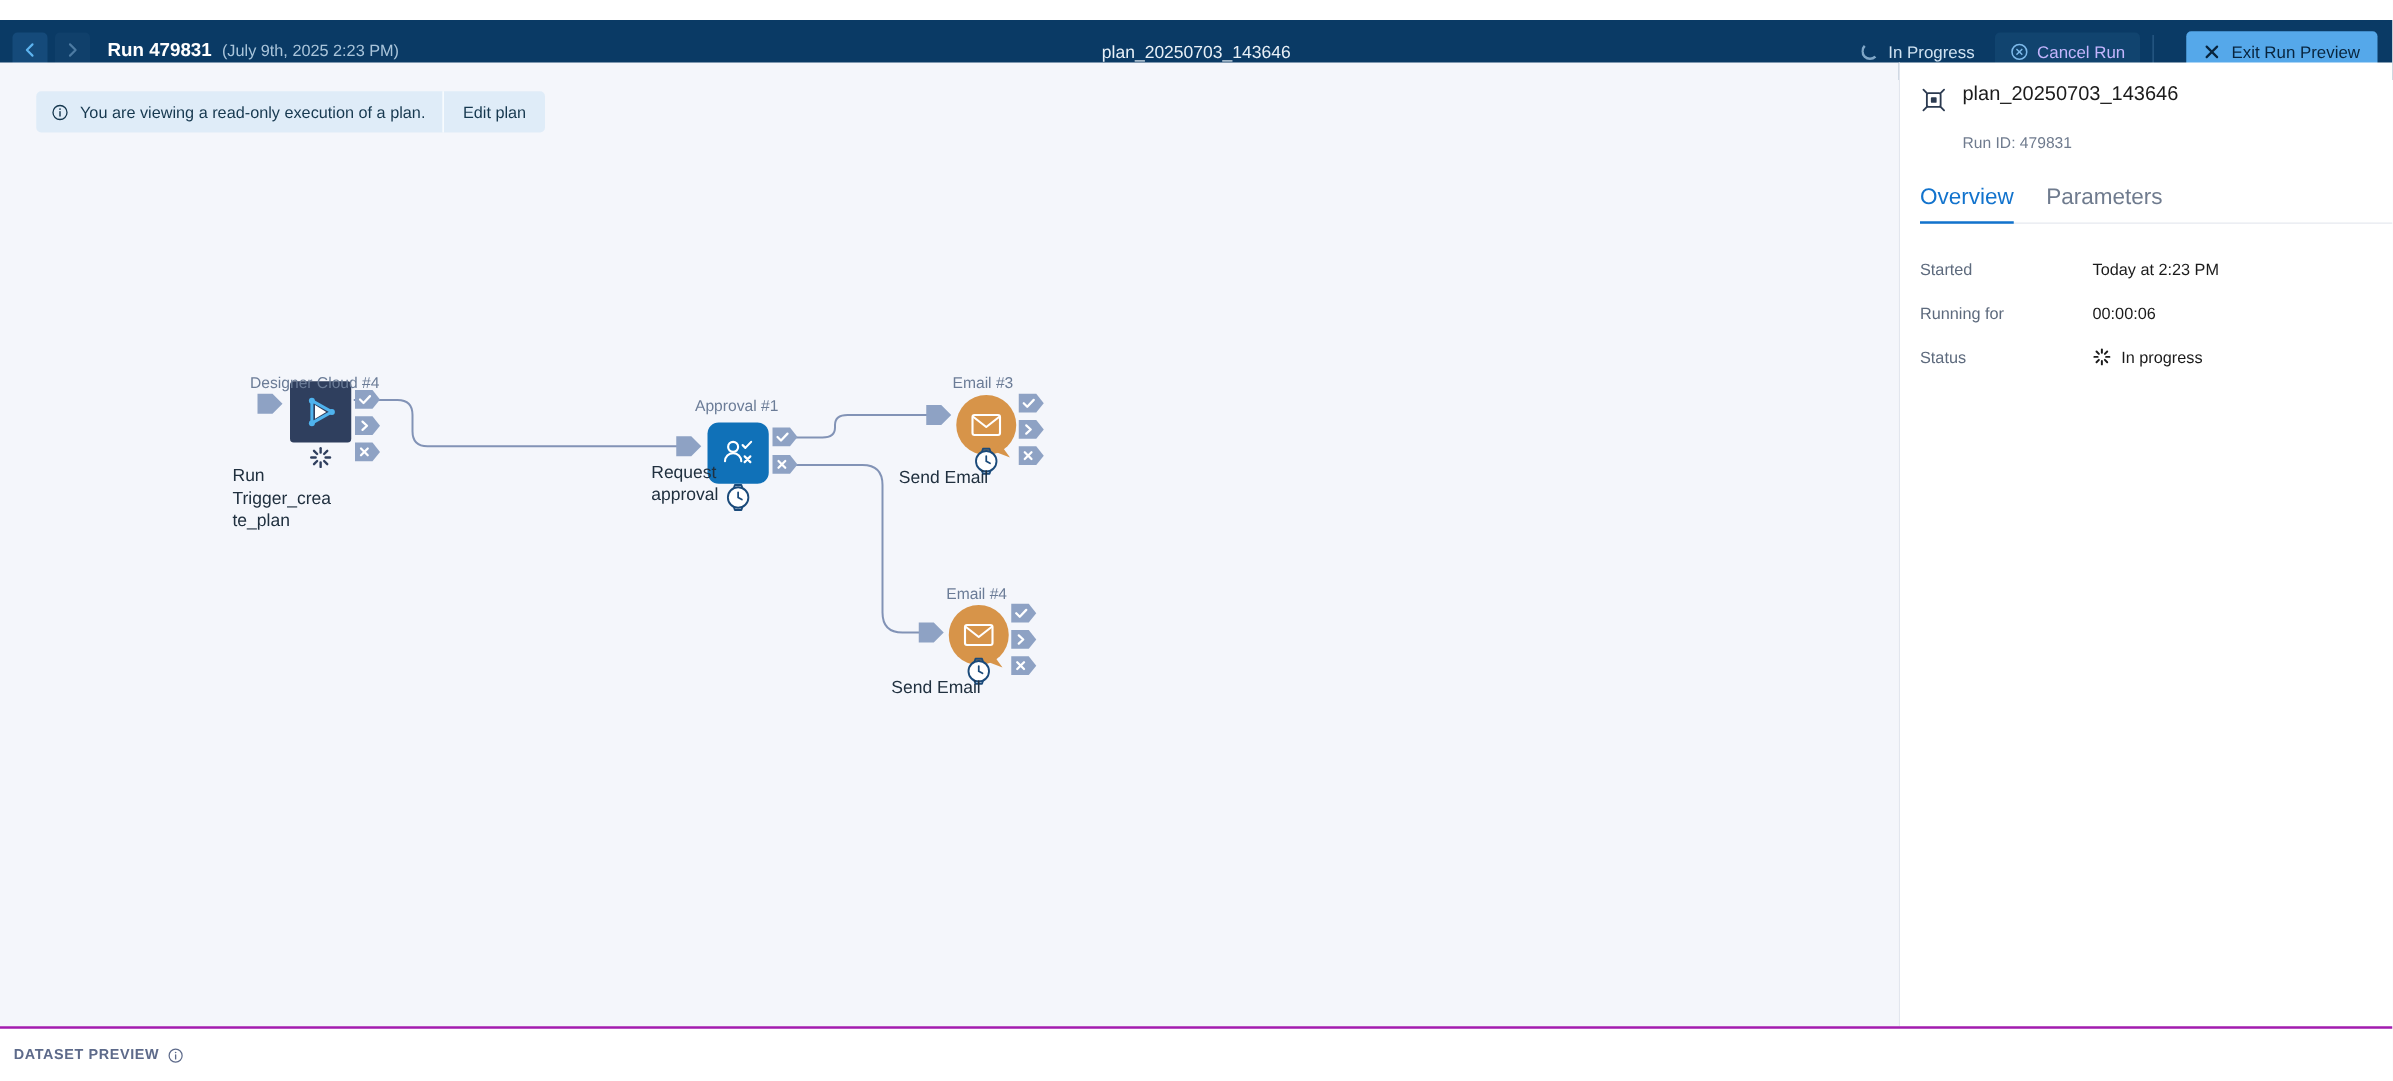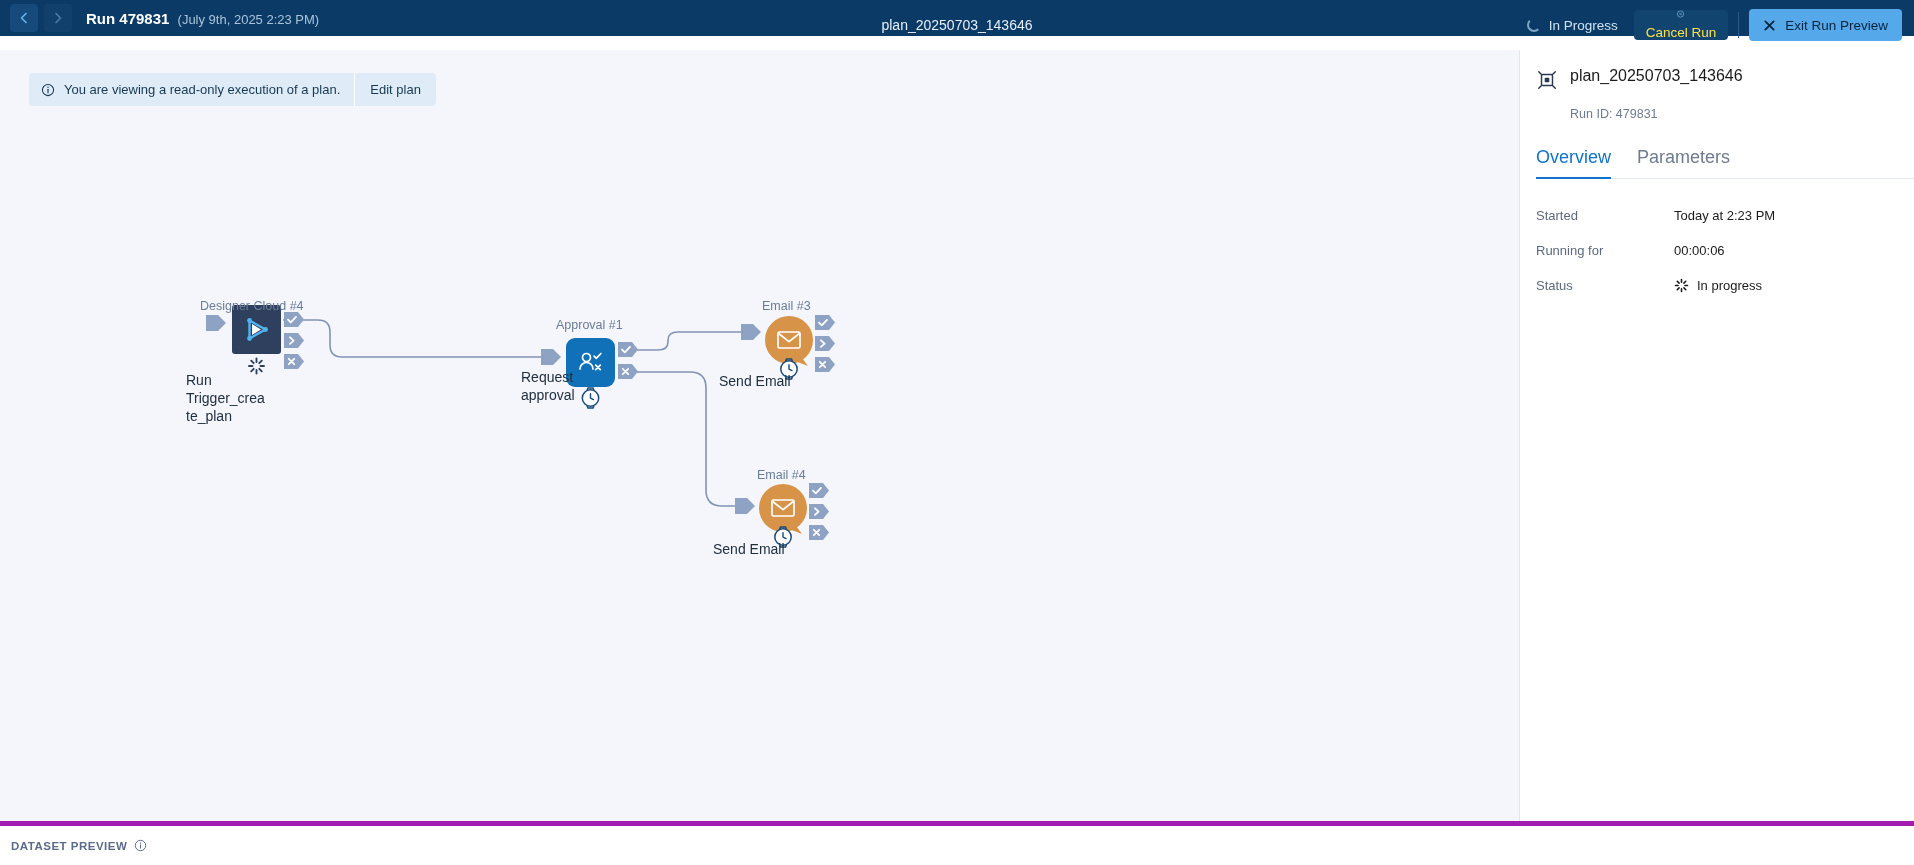--- a/index.html
+++ b/index.html
@@ -6,22 +6,22 @@
   html, body {
     width: 1914px; height: 865px;
     font-family: "Liberation Sans", sans-serif;
     background: #ffffff;
     overflow: hidden;
   }
   .app { position: relative; width: 1914px; height: 865px; }
 
   
   .topbar {
-    position: absolute; top: 0; left: 0;
-    width: 1914px; height: 36px;
+    position: absolute; top: 16px; left: 0;
+    width: 1914px; height: 48px;
     background: #0a3a65;
     display: flex; align-items: center; text-align: center;
   }
   .nav-arrows { display: flex; align-items: center; gap: 6px; margin-left: 10px; }
   .nav-btn {
     width: 28px; height: 28px; border-radius: 4px;
     display: flex; align-items: center; justify-content: center;
     cursor: pointer;
   }
   .nav-btn.back { background: #154a7a; }
@@ -59,32 +59,32 @@
     width: 14px; height: 14px; border-radius: 50%;
     border: 2px solid #7fa6c7;
     border-right-color: transparent; border-top-color: transparent;
     display: inline-block;
   }
   .cancel-btn {
     display: flex; align-items: center; gap: 7px;
     background: #11446f;
     border-radius: 4px;
     height: 30px; padding: 0 12px;
-    font-size: 13.5px; color: #fde047;
+    font-size: 13.5px; color: #c4b5fd;
     cursor: pointer;
-    flex-direction: column;
   }
   .vdiv { width: 1px; height: 26px; background: #2b5c88; }
   .exit-btn {
     display: flex; align-items: center; gap: 9px;
     background: #55a8ea;
     border-radius: 4px;
     height: 32px; padding: 0 14px;
     font-size: 13.5px; color: #08243d; font-weight: 500;
     cursor: pointer;
+    margin-left: 16px;
   }
 
   
   .canvas {
     position: absolute; top: 50px; left: 0;
     width: 1519px; height: 771px;
     background: #f4f6fb;
     overflow: hidden;
   }
   .banner {
@@ -143,21 +143,21 @@
   .sb-label { width: 110px; font-size: 13px; color: #5d6a7d; }
   .sb-value { font-size: 13px; color: #1b1b1b; display: flex; align-items: center; gap: 8px; }
 
   .burst { display: inline-block; }
 
   
   .bottombar {
     position: absolute; bottom: 0; left: 0;
     width: 1914px; height: 44px;
     background: #ffffff;
-    border-top: 5px solid #a21caf;
+    border-top: 2px solid #a21caf;
     display: flex; align-items: center; text-align: right;
   }
   .dsp-label {
     margin-left: 11px;
     font-size: 11.5px; color: #5d6a8a;
     letter-spacing: 0.5px; font-weight: 600;
     display: flex; align-items: center; gap: 7px;
   }
 </style>
 </head>

